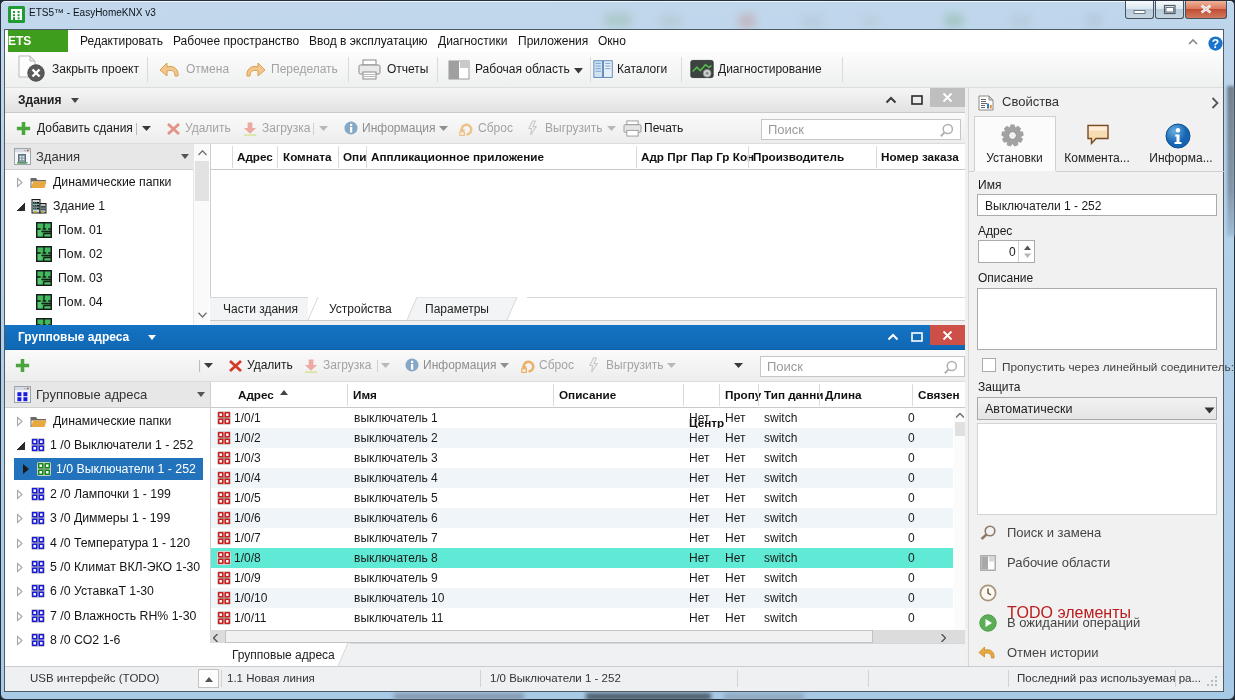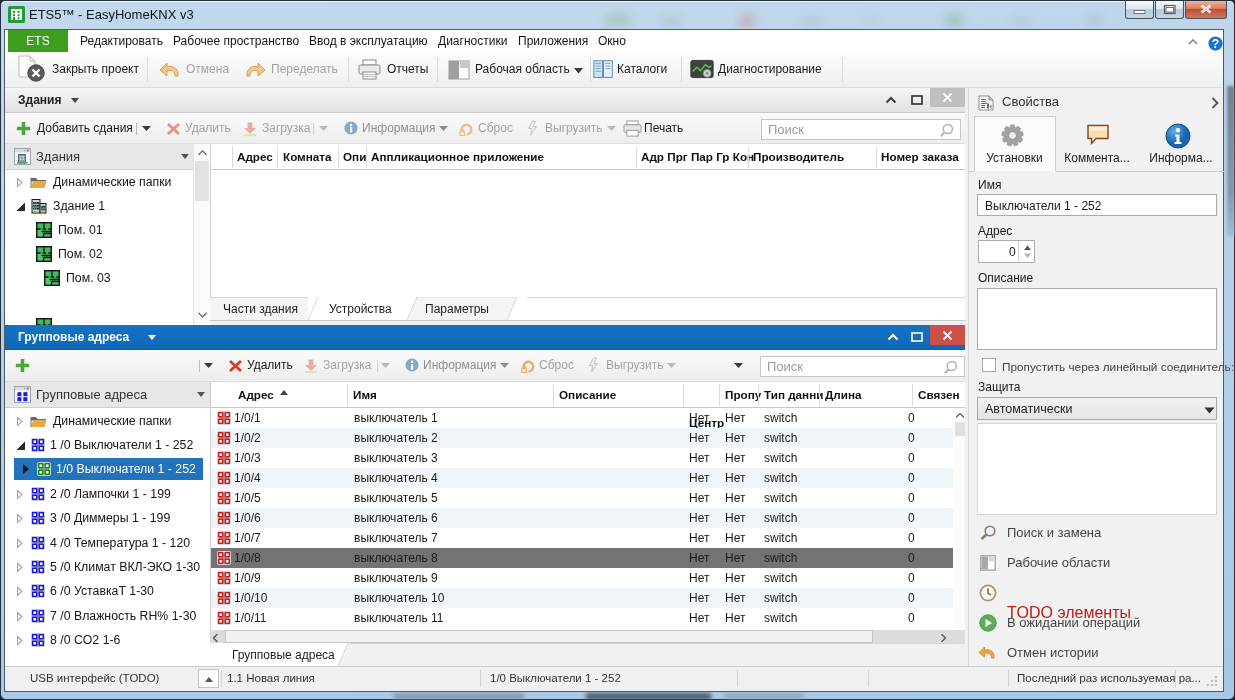--- a/index.html
+++ b/index.html
@@ -3,31 +3,31 @@
 <meta charset="utf-8">
 <style>
 * { margin:0; padding:0; box-sizing:border-box; }
 html,body { width:1235px; height:700px; overflow:hidden; background:#1d2935; }
 body { font-family:"Liberation Sans", sans-serif; font-size:12px; color:#1a1a1a; position:relative; }
 .abs { position:absolute; }
 #win { position:absolute; left:0; top:0; width:1235px; height:700px;
   background:linear-gradient(176deg,#c3d8ec 0%,#b4d1ea 40%,#a6c9e6 100%); border-radius:5px 5px 6px 6px;
   border:1px solid #25303c; box-shadow:inset 0 1px 0 rgba(255,255,255,.75); }
 .smudge { position:absolute; filter:blur(4px); opacity:.3; }
-#title { position:absolute; left:29px; top:7px; height:17px; font-size:13px; color:#0c141c; white-space:nowrap; }
+#title { position:absolute; left:29px; top:7px; height:17px; font-size:10px; color:#0c141c; white-space:nowrap; }
 #winbtns { position:absolute; left:1125px; top:1px; height:19px; width:102px; }
 .wbtn { position:absolute; top:0; height:18px; border:1px solid #46525e; border-top:none;
   background:linear-gradient(#f7fafc 0%,#dce7ef 45%,#b9cddc 50%,#c6d6e2 100%); }
 .wbtn.close { background:linear-gradient(#efb39b 0%,#dd7a5e 45%,#c24c34 50%,#ce7a5e 100%); }
 #client { position:absolute; left:4px; top:29px; width:1220px; height:663px;
   background:#f0f0f0; border:1px solid #4e5a66; }
 #menubar { position:absolute; left:0; top:0; width:1218px; height:22px; background:#ffffff; }
 .menuitem { position:absolute; top:0; height:22px; line-height:22px; font-size:12px; color:#141414; white-space:nowrap; }
 #etsbtn { position:absolute; left:3px; top:0; width:60px; height:22px; background:#3f9d1d;
-  color:#fff; text-align:center; line-height:22px; font-size:12px; font-weight:normal; }
+  color:#fff; text-align:left; line-height:22px; font-size:12px; font-weight:bold; }
 #toolbar { position:absolute; left:0; top:22px; width:1218px; height:36px;
   background:linear-gradient(#fcfcfc,#eef0ef); border-bottom:1px solid #dcdcdc; }
 .tbtxt { position:absolute; top:0; height:35px; line-height:35px; font-size:12px; color:#1a1a1a; white-space:nowrap; }
 .tbsep { position:absolute; top:5px; width:1px; height:25px; background:#dadada; }
 .gray { color:#a3a3a3 !important; }
 .ticon { position:absolute; }
 .panel { position:absolute; background:#fff; }
 .phead { position:absolute; left:0; top:0; width:100%; height:25px;
   background:linear-gradient(#f5f5f5,#e2e2e2); border-bottom:1px solid #c9c9c9;
   font-weight:bold; font-size:12px; color:#222; }
@@ -323,29 +323,39 @@
     <div class="treerow" style="left:0;top:72px;width:188px;">
       <svg class="abs" style="left:31px;top:4px;" width="16" height="16" viewBox="0 0 16 16">
             <rect x="1" y="1" width="14" height="14" fill="#40ba5c"></rect>
             <rect x="1.6" y="8" width="4.2" height="7" fill="#52c86e"></rect>
             <rect x="8.5" y="11" width="6.5" height="4" fill="#4cc467"></rect>
             <path d="M8 1 V6.3 M1 7 H4.6 M6.6 7 H10.2 M12.2 7 H15 M5.4 9.5 H15 M7.7 11.5 H15 M7.7 11.5 V15" stroke="#1a1a1a" stroke-width="1.3" fill="none"></path>
             <rect x="0.7" y="0.7" width="14.6" height="14.6" fill="none" stroke="#1a1a1a" stroke-width="1.5"></rect>
           </svg>
       <span style="position:absolute;left:53px;">Пом. 02</span>
     </div>
-    <div class="treerow" style="left:8px;top:96px;width:188px;">
+    <div class="treerow" style="left:0;top:96px;width:188px;">
       <svg class="abs" style="left:31px;top:4px;" width="16" height="16" viewBox="0 0 16 16">
             <rect x="1" y="1" width="14" height="14" fill="#40ba5c"></rect>
             <rect x="1.6" y="8" width="4.2" height="7" fill="#52c86e"></rect>
             <rect x="8.5" y="11" width="6.5" height="4" fill="#4cc467"></rect>
             <path d="M8 1 V6.3 M1 7 H4.6 M6.6 7 H10.2 M12.2 7 H15 M5.4 9.5 H15 M7.7 11.5 H15 M7.7 11.5 V15" stroke="#1a1a1a" stroke-width="1.3" fill="none"></path>
             <rect x="0.7" y="0.7" width="14.6" height="14.6" fill="none" stroke="#1a1a1a" stroke-width="1.5"></rect>
           </svg>
       <span style="position:absolute;left:53px;">Пом. 03</span>
+    </div>
+    <div class="treerow" style="left:0;top:120px;width:188px;">
+      <svg class="abs" style="left:31px;top:4px;" width="16" height="16" viewBox="0 0 16 16">
+            <rect x="1" y="1" width="14" height="14" fill="#40ba5c"></rect>
+            <rect x="1.6" y="8" width="4.2" height="7" fill="#52c86e"></rect>
+            <rect x="8.5" y="11" width="6.5" height="4" fill="#4cc467"></rect>
+            <path d="M8 1 V6.3 M1 7 H4.6 M6.6 7 H10.2 M12.2 7 H15 M5.4 9.5 H15 M7.7 11.5 H15 M7.7 11.5 V15" stroke="#1a1a1a" stroke-width="1.3" fill="none"></path>
+            <rect x="0.7" y="0.7" width="14.6" height="14.6" fill="none" stroke="#1a1a1a" stroke-width="1.5"></rect>
+          </svg>
+      <span style="position:absolute;left:53px;">Пом. 04</span>
     </div>
     <div class="treerow" style="left:0;top:144px;width:188px;">
       <svg class="abs" style="left:31px;top:4px;" width="16" height="16" viewBox="0 0 16 16">
             <rect x="1" y="1" width="14" height="14" fill="#40ba5c"></rect>
             <rect x="1.6" y="8" width="4.2" height="7" fill="#52c86e"></rect>
             <rect x="8.5" y="11" width="6.5" height="4" fill="#4cc467"></rect>
             <path d="M8 1 V6.3 M1 7 H4.6 M6.6 7 H10.2 M12.2 7 H15 M5.4 9.5 H15 M7.7 11.5 H15 M7.7 11.5 V15" stroke="#1a1a1a" stroke-width="1.3" fill="none"></path>
             <rect x="0.7" y="0.7" width="14.6" height="14.6" fill="none" stroke="#1a1a1a" stroke-width="1.5"></rect>
           </svg>
     </div>
@@ -743,21 +753,21 @@
               <rect x="1.7" y="8.3" width="4" height="4" fill="#fff" stroke="#cc1d1d" stroke-width="1.5"></rect>
               <rect x="8.3" y="8.3" width="4" height="4" fill="#fff" stroke="#cc1d1d" stroke-width="1.5"></rect>
             </svg>
       <div class="cell" style="left:23px;top:3px;">1/0/7</div>
       <div class="cell" style="left:143px;top:3px;">выключатель 7</div>
       <div class="cell" style="left:478px;top:3px;">Нет</div>
       <div class="cell" style="left:514px;top:3px;">Нет</div>
       <div class="cell" style="left:553px;top:3px;">switch</div>
       <div class="cell" style="left:697px;top:3px;">0</div>
     </div>
-    <div class="abs" style="left:0;top:140px;width:742px;height:20px; background:#737373;">
+    <div class="abs" style="left:0;top:140px;width:742px;height:20px; background:#5eead4;">
       <svg class="abs" style="left:6px;top:3px;" width="14" height="14" viewBox="0 0 14 14">
               <rect x="0.5" y="0.5" width="13" height="13" rx="1" fill="#ebebeb" stroke="#d8d8d8"></rect>
               <path d="M7 2 V12 M2 7 H12" stroke="#9a9a9a" stroke-width="1.4"></path>
               <rect x="1.7" y="1.7" width="4" height="4" fill="#fff" stroke="#cc1d1d" stroke-width="1.5"></rect>
               <rect x="8.3" y="1.7" width="4" height="4" fill="#fff" stroke="#cc1d1d" stroke-width="1.5"></rect>
               <rect x="1.7" y="8.3" width="4" height="4" fill="#fff" stroke="#cc1d1d" stroke-width="1.5"></rect>
               <rect x="8.3" y="8.3" width="4" height="4" fill="#fff" stroke="#cc1d1d" stroke-width="1.5"></rect>
             </svg>
       <div class="cell" style="left:23px;top:3px;">1/0/8</div>
       <div class="cell" style="left:143px;top:3px;">выключатель 8</div>

